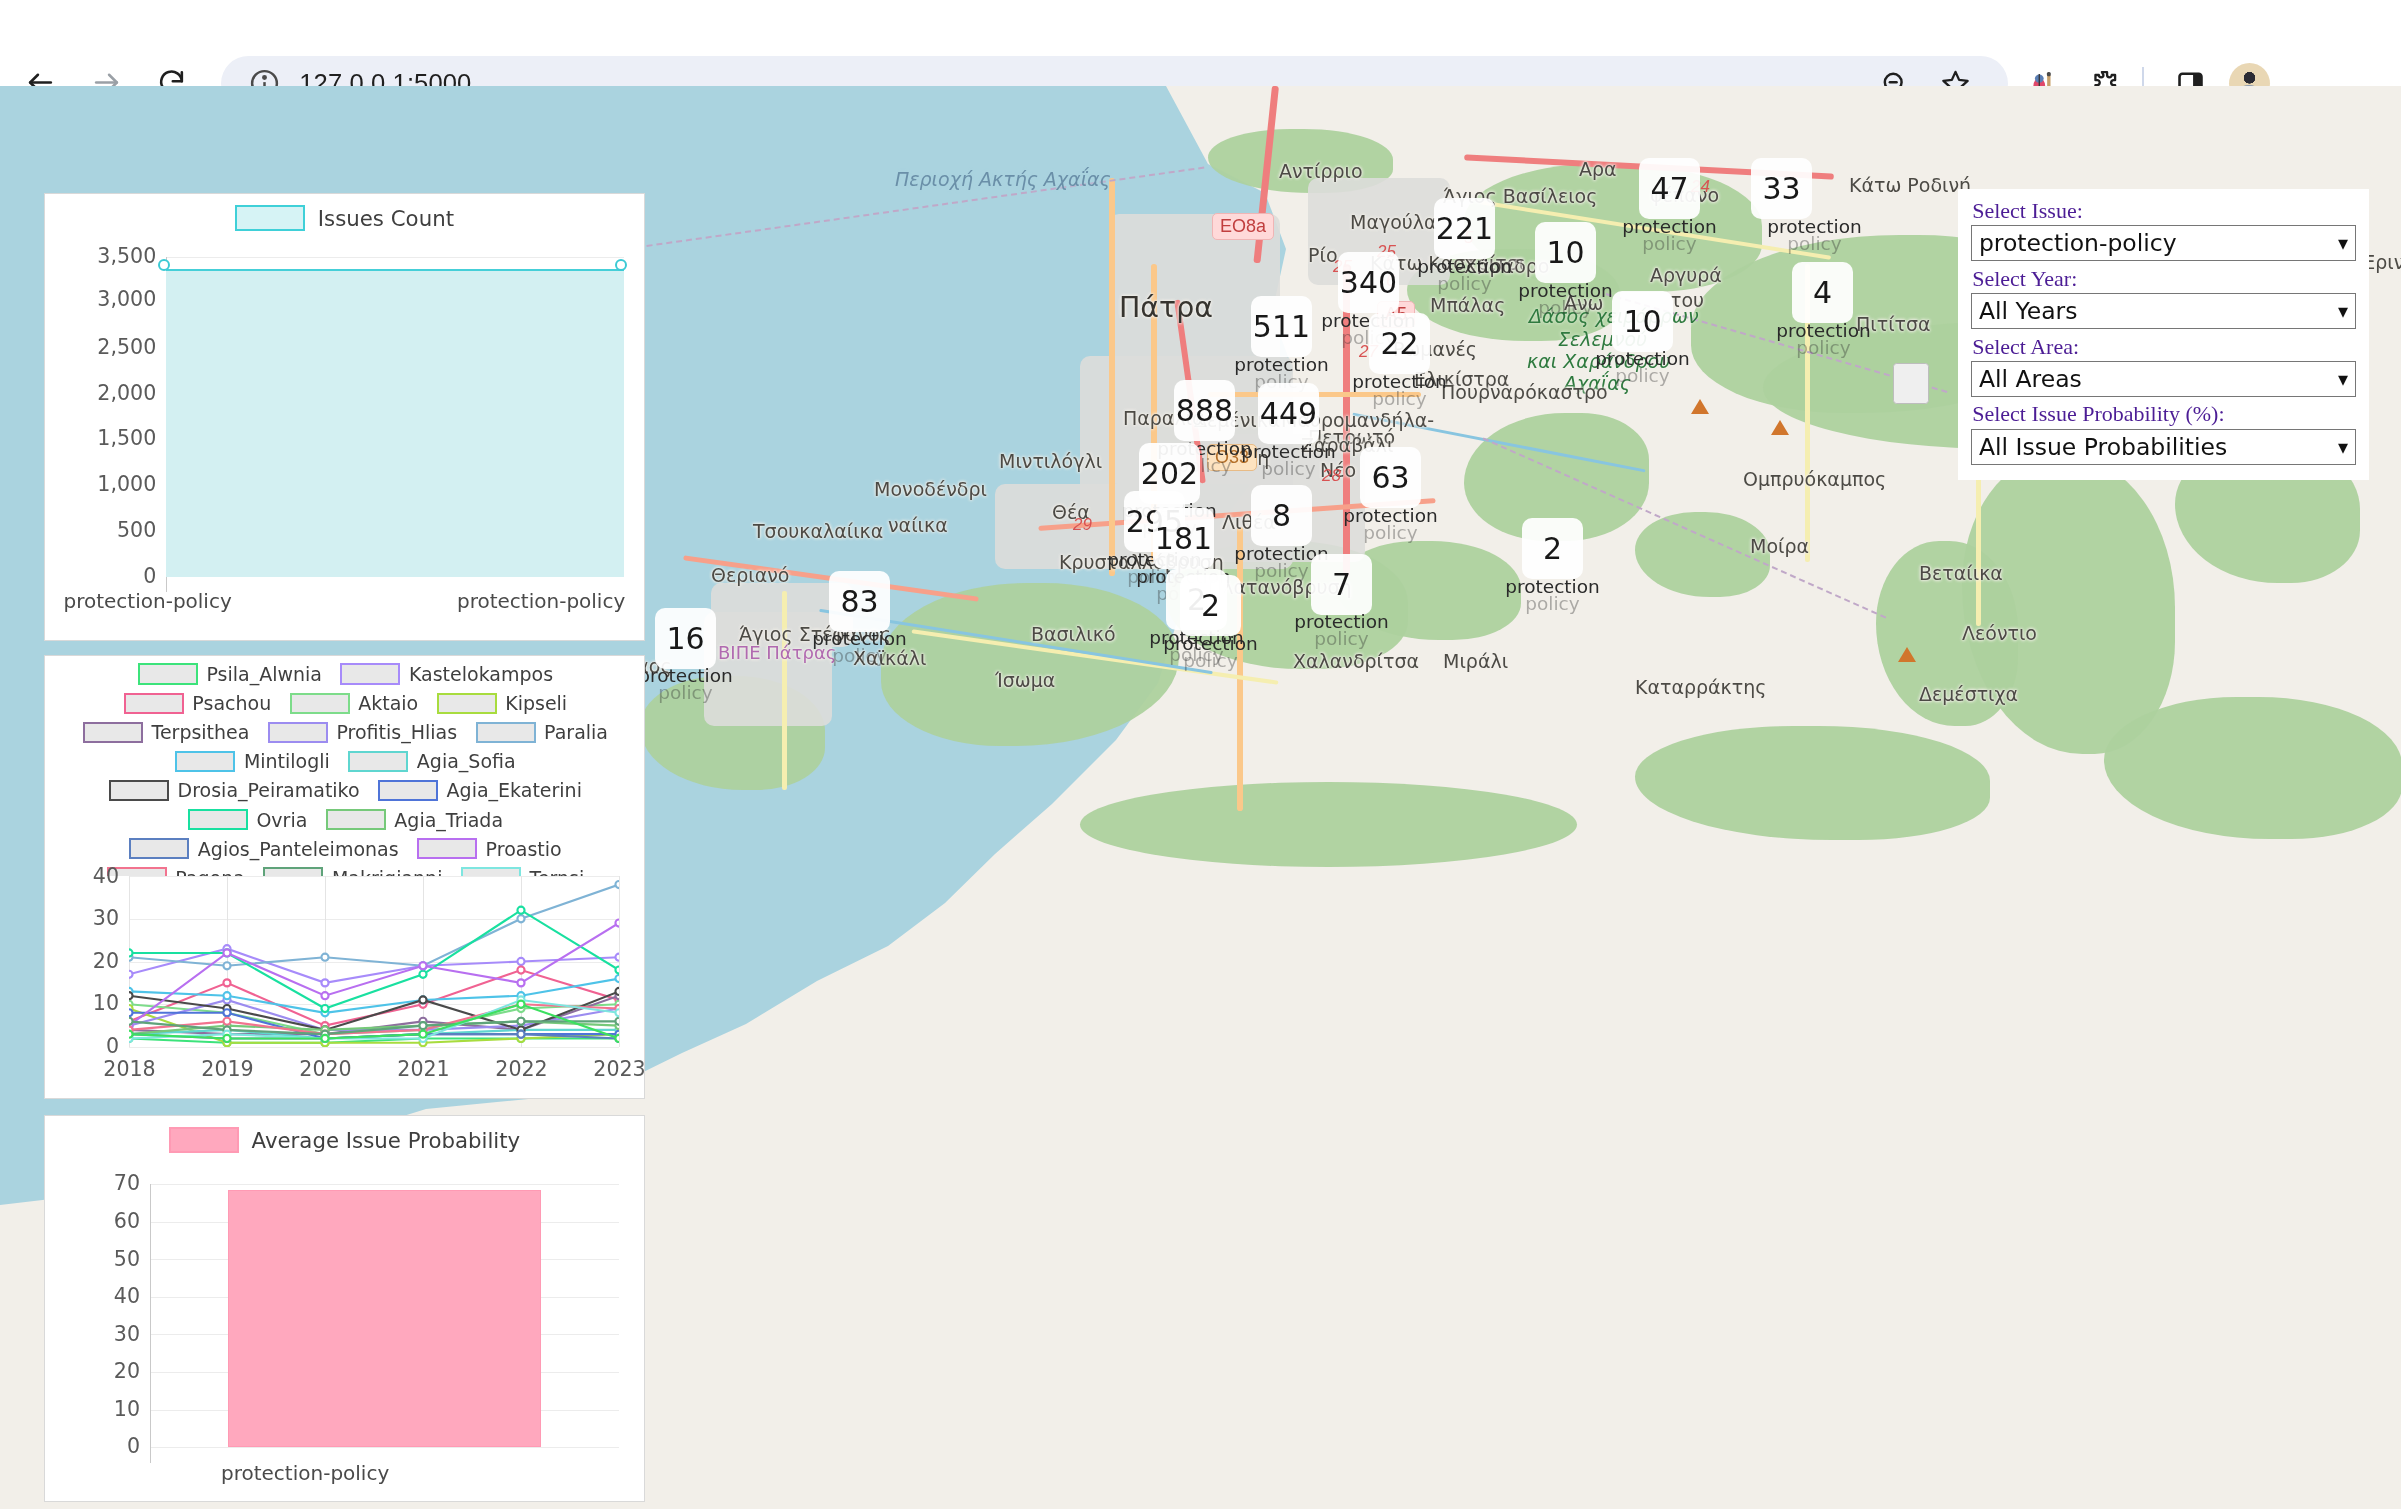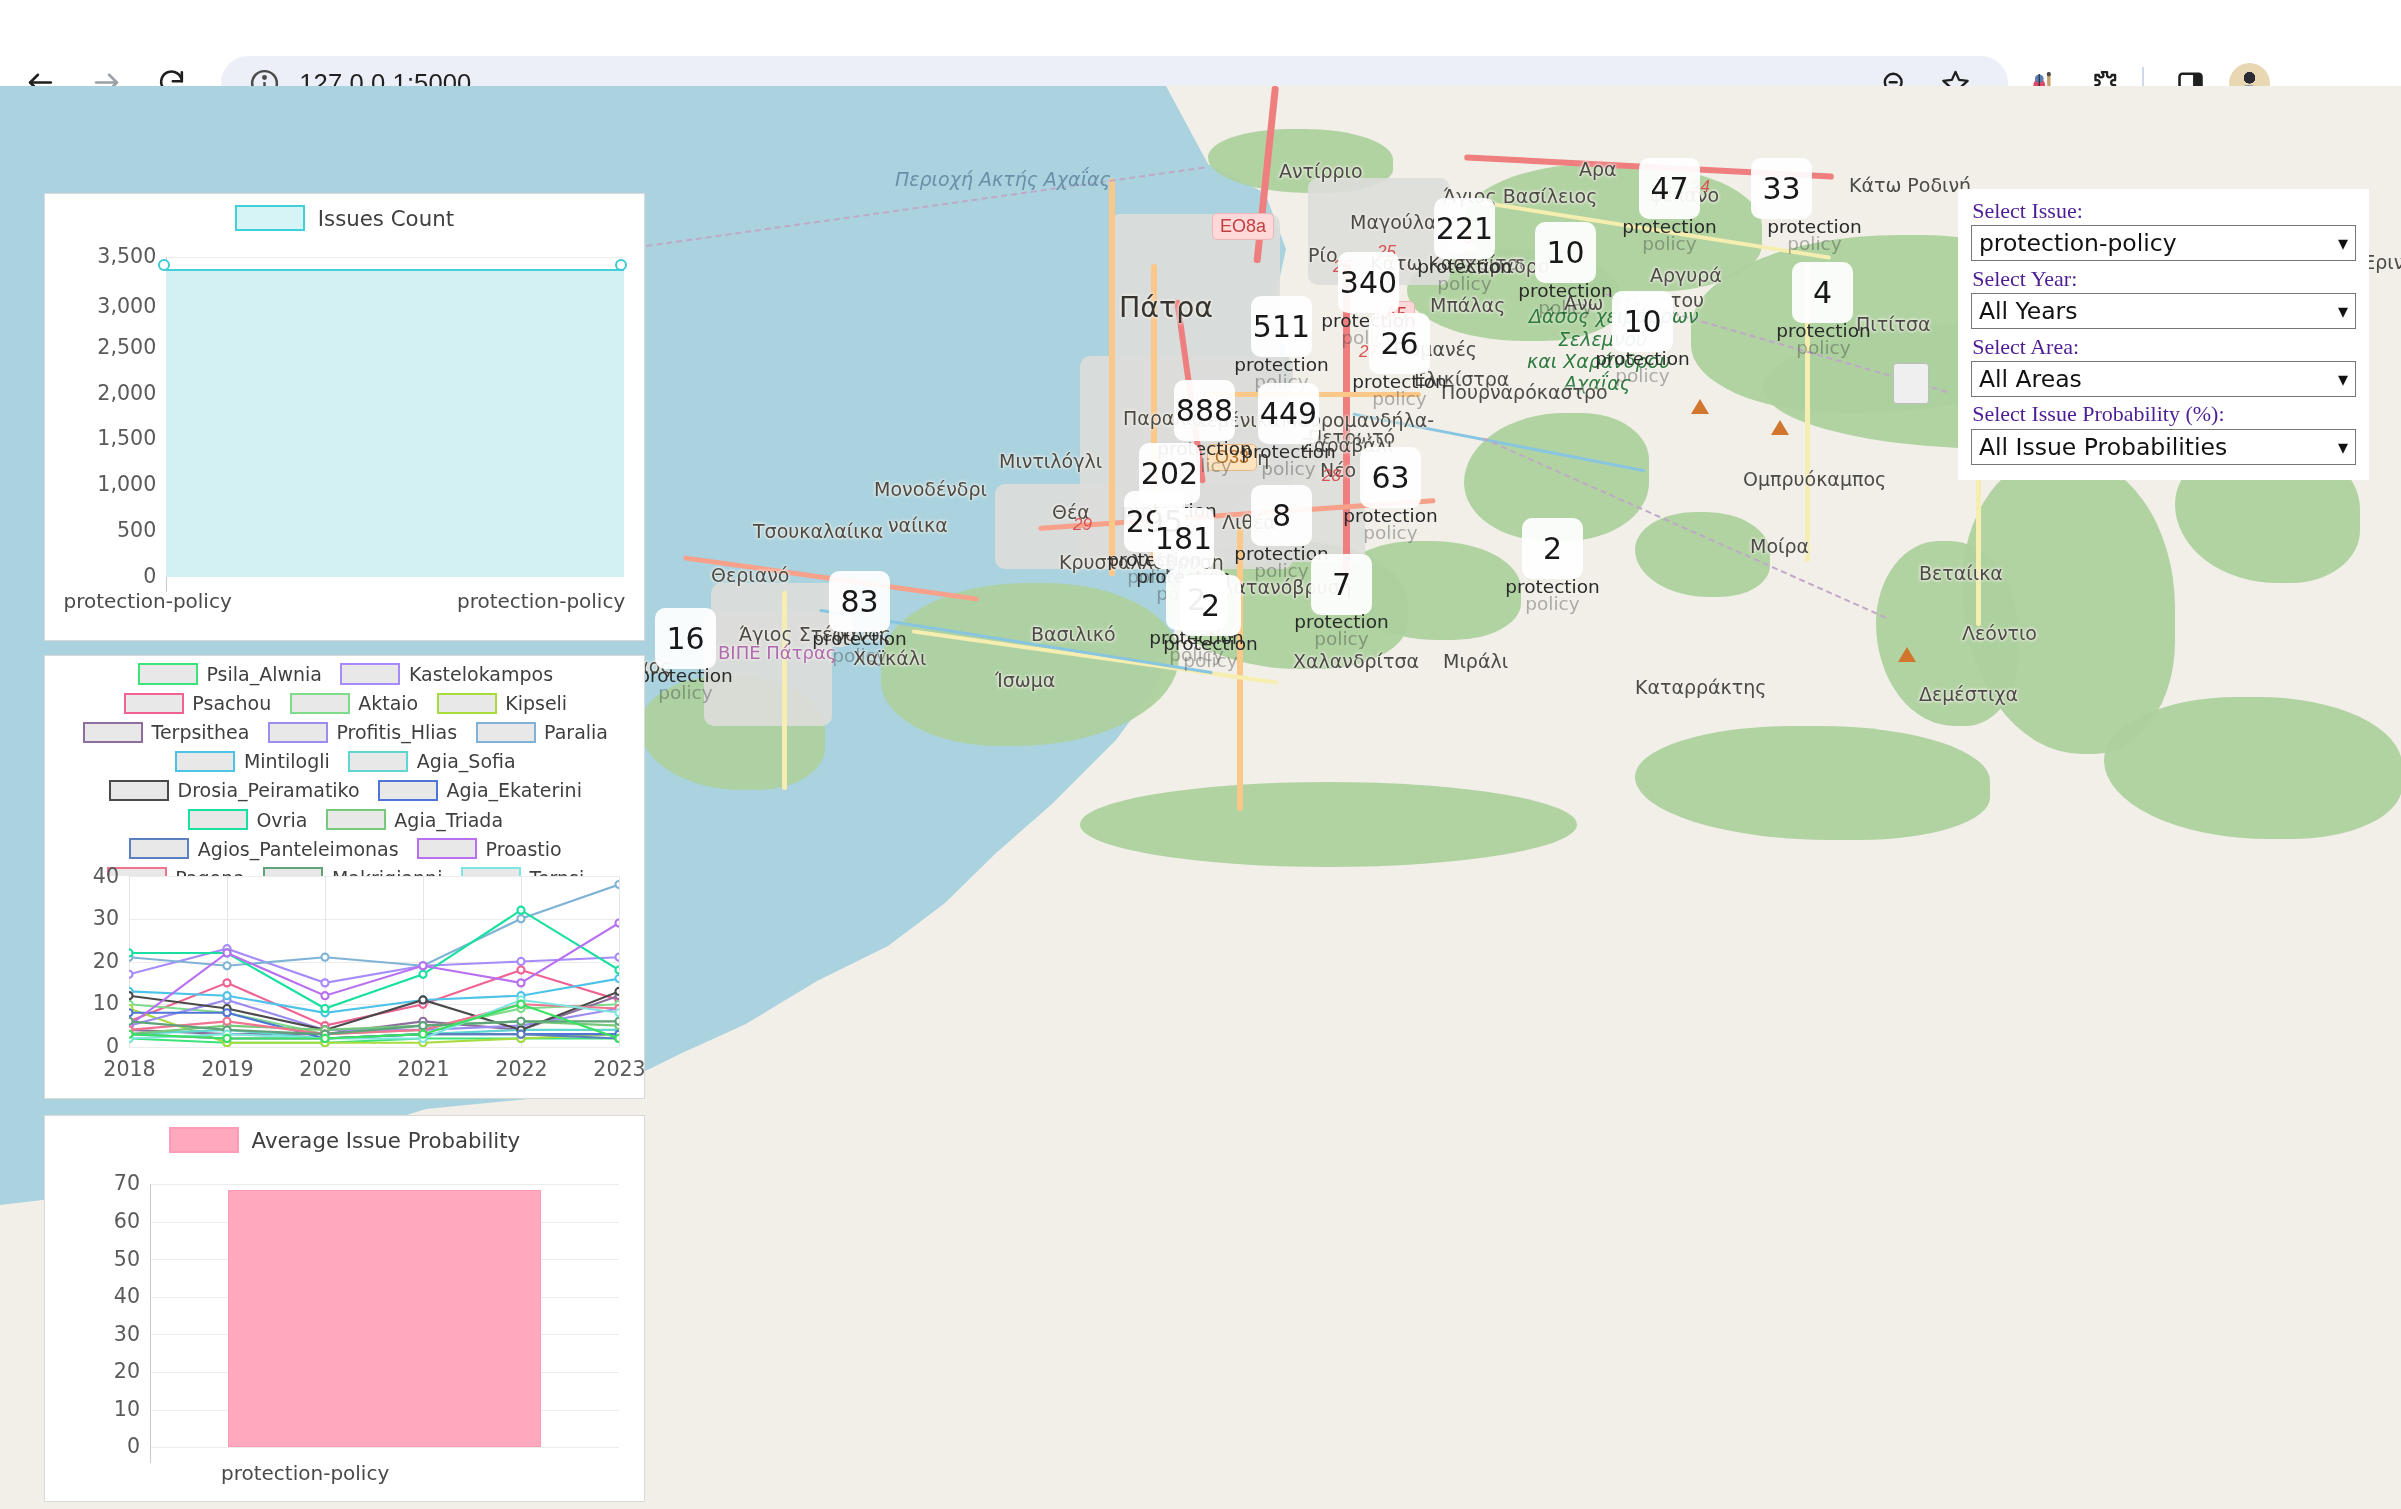--- a/index.html
+++ b/index.html
@@ -470,21 +470,21 @@
         <div class="cluster" style="left:1251px;top:210px;">511</div>
         <div class="cluster-label" style="left:1221px;top:270px;">
             <span>protection</span>
             <span class="second">policy</span>
           </div>
         <div class="cluster" style="left:1612px;top:205px;">10</div>
         <div class="cluster-label" style="left:1582px;top:264px;">
             <span>protection</span>
             <span class="second">policy</span>
           </div>
-        <div class="cluster" style="left:1369px;top:227px;">26</div>
+        <div class="cluster" style="left:1369px;top:227px;">22</div>
         <div class="cluster-label" style="left:1339px;top:287px;">
             <span>protection</span>
             <span class="second">policy</span>
           </div>
         <div class="cluster" style="left:1174px;top:294px;">888</div>
         <div class="cluster-label" style="left:1144px;top:354px;">
             <span>protection</span>
             <span class="second">policy</span>
           </div>
         <div class="cluster" style="left:1258px;top:297px;">449</div>
@@ -564,21 +564,21 @@
         <div class="axis-label" style="left:21.3px;top:324px;width:90px;text-align:right;">500</div>
         <div class="gridline" style="left:121px;top:291px;width:458px;"></div>
         <div class="axis-label" style="left:21.3px;top:278px;width:90px;text-align:right;">1,000</div>
         <div class="gridline" style="left:121px;top:245px;width:458px;"></div>
         <div class="axis-label" style="left:21.3px;top:232px;width:90px;text-align:right;">1,500</div>
         <div class="gridline" style="left:121px;top:200px;width:458px;"></div>
         <div class="axis-label" style="left:21.3px;top:187px;width:90px;text-align:right;">2,000</div>
         <div class="gridline" style="left:121px;top:154px;width:458px;"></div>
         <div class="axis-label" style="left:21.3px;top:141px;width:90px;text-align:right;">2,500</div>
         <div class="gridline" style="left:121px;top:108px;width:458px;"></div>
-        <div class="axis-label" style="left:21.3px;top:100px;width:90px;text-align:right;">3,000</div>
+        <div class="axis-label" style="left:21.3px;top:93px;width:90px;text-align:right;">3,000</div>
         <div class="gridline" style="left:121px;top:63px;width:458px;"></div>
         <div class="axis-label" style="left:21.3px;top:50px;width:90px;text-align:right;">3,500</div>
         <div class="axis-line" style="left:121px;top:63px;width:1.4px;height:335px;"></div>
       </div>
     <div id="area-plot">
       <div id="area-fill" style="height: 308px;"></div>
       <div class="area-dot" id="area-dot-left" style="left: -8.5px; top: 1.9px;"></div>
       <div class="area-dot" id="area-dot-right" style="left: 449px; top: 1.9px;"></div>
     </div>
     <div class="xcat" style="left:18.5px;top:395px;">protection-policy</div>

